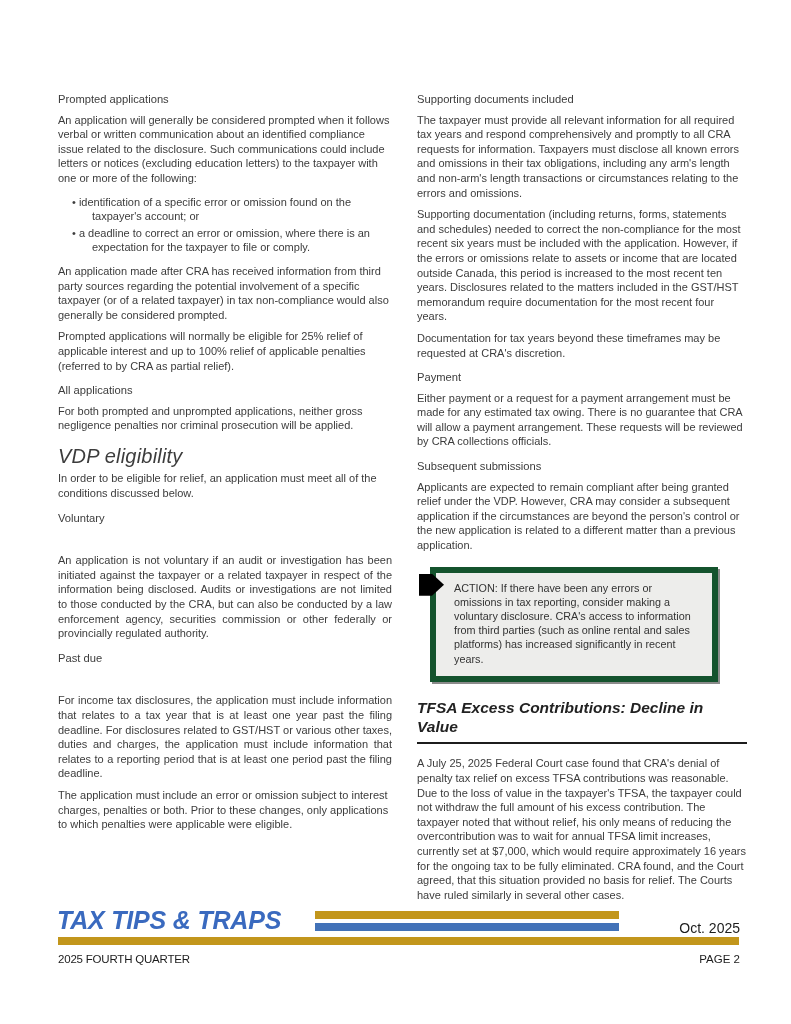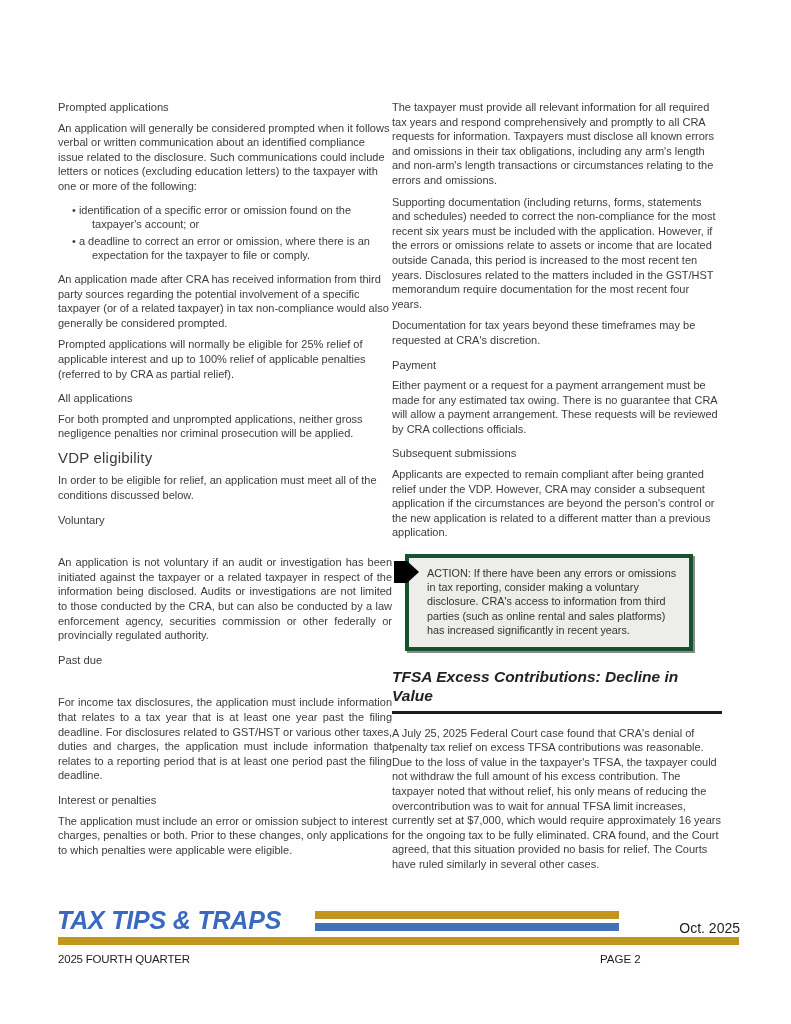--- a/index.html
+++ b/index.html
@@ -8,58 +8,58 @@
     --logo-blue:#3A6ABF;
     --text:#3c3c3c;
     --action-bg:#EDEDEB;
   }
   html,body{margin:0;padding:0;}
   body{
     width:791px;height:1024px;background:#ffffff;overflow:hidden;
     font-family:"Liberation Sans", sans-serif;color:var(--text);
   }
   .page{position:relative;width:791px;height:1024px;background:#ffffff;}
-  .content{position:absolute;left:58px;top:100px;display:flex;}
+  .content{position:absolute;left:58px;top:92px;display:flex;gap:25px;}
   .col{font-size:11px;line-height:14.6px;}
   .col-left{width:334px;}
   .col-right{width:330px;}
   .col p{margin:0 0 7px 0;}
   .col p.justify{text-align:justify;margin-top:28px;}
   .subhead{font-size:11.2px;font-weight:400;margin:10px 0 6px 0;color:var(--text);}
   .col > :first-child{margin-top:0;}
-  .section-heading{font-size:15px;font-weight:400;letter-spacing:.2px;margin:10px 0 8px 0;color:var(--text);}
+  .section-heading{font-size:20px;font-weight:400;letter-spacing:.2px;margin:16px 0 8px 0;color:var(--text);font-style:italic;}
   .bullets{list-style:none;margin:9px 0 9px 14px;padding:0;}
   .bullets li{padding-left:20px;text-indent:-20px;margin:0 0 2px 0;}
   .bullets li::before{content:"\2022  ";}
   .action-wrap{position:relative;margin:14px 0 10px 13px;}
   .action-arrow{
     position:absolute;left:-11px;top:7px;width:25px;height:22px;background:#000;
     clip-path:polygon(0 0,52% 0,100% 50%,52% 100%,0 100%);
   }
   .action-box{
-    background:var(--action-bg);border:4px solid #14532d;
+    background:var(--action-bg);border:6px solid #14532d;
     box-shadow:2px 2px 0 rgba(110,110,110,.8);
     width:288px;box-sizing:border-box;padding:8px 12px 10px 18px;
     font-size:10.8px;line-height:14.2px;color:#333;
   }
   .article-head{margin:16px 0 12px 0;}
   .article-title{font-size:15.5px;font-style:italic;font-weight:700;line-height:19px;margin:0 0 6px 0;color:#222;}
   .article-rule{height:2.5px;background:#1c1c1c;width:100%;}
   
   .footer-logo{
     position:absolute;left:57px;top:906px;font-size:25px;font-weight:700;font-style:italic;
     color:var(--logo-blue);letter-spacing:-0.2px;white-space:nowrap;
   }
   .bar{position:absolute;}
   .bar-gold-short{left:315px;top:911px;width:304px;height:8px;background:var(--gold);}
   .bar-blue{left:315px;top:923px;width:304px;height:8px;background:var(--bar-blue);}
   .footer-issue{position:absolute;left:640px;top:920px;width:100px;text-align:right;font-size:14px;color:#1c1c1c;}
   .bar-gold-full{left:58px;top:937px;width:681px;height:8px;background:var(--gold);}
   .footer-edition{position:absolute;left:58px;top:953px;font-size:11.5px;letter-spacing:-0.2px;color:#1c1c1c;}
-  .footer-page{position:absolute;left:600px;top:953px;width:140px;text-align:left;font-size:11.5px;color:#1c1c1c;}
+  .footer-page{position:absolute;left:600px;top:953px;width:140px;text-align:right;font-size:11.5px;color:#1c1c1c;}
 </style>
 </head>
 <body>
 
 <div class="page">
   <div class="content">
     <div class="col col-left" id="col-left">
         <h3 class="subhead">Prompted applications</h3>
         <p>An application will generally be considered prompted when it follows verbal or written communication about an identified compliance issue related to the disclosure. Such communications could include letters or notices (excluding education letters) to the taxpayer with one or more of the following:</p>
         <ul class="bullets">
@@ -69,24 +69,24 @@
         <p>An application made after CRA has received information from third party sources regarding the potential involvement of a specific taxpayer (or of a related taxpayer) in tax non-compliance would also generally be considered prompted.</p>
         <p>Prompted applications will normally be eligible for 25% relief of applicable interest and up to 100% relief of applicable penalties (referred to by CRA as partial relief).</p>
         <h3 class="subhead">All applications</h3>
         <p>For both prompted and unprompted applications, neither gross negligence penalties nor criminal prosecution will be applied.</p>
         <h2 class="section-heading">VDP eligibility</h2>
         <p>In order to be eligible for relief, an application must meet all of the conditions discussed below.</p>
         <h3 class="subhead">Voluntary</h3>
         <p class="justify">An application is not voluntary if an audit or investigation has been initiated against the taxpayer or a related taxpayer in respect of the information being disclosed. Audits or investigations are not limited to those conducted by the CRA, but can also be conducted by a law enforcement agency, securities commission or other federally or provincially regulated authority.</p>
         <h3 class="subhead">Past due</h3>
         <p class="justify">For income tax disclosures, the application must include information that relates to a tax year that is at least one year past the filing deadline. For disclosures related to GST/HST or various other taxes, duties and charges, the application must include information that relates to a reporting period that is at least one period past the filing deadline.</p>
-        <h3 class="subhead">Interest or penalties</h3>
         <p>The application must include an error or omission subject to interest charges, penalties or both. Prior to these changes, only applications to which penalties were applicable were eligible.</p>
       </div>
     <div class="col col-right" id="col-right">
+        <h3 class="subhead">Supporting documents included</h3>
         <p>The taxpayer must provide all relevant information for all required tax years and respond comprehensively and promptly to all CRA requests for information. Taxpayers must disclose all known errors and omissions in their tax obligations, including any arm's length and non-arm's length transactions or circumstances relating to the errors and omissions.</p>
         <p>Supporting documentation (including returns, forms, statements and schedules) needed to correct the non-compliance for the most recent six years must be included with the application. However, if the errors or omissions relate to assets or income that are located outside Canada, this period is increased to the most recent ten years. Disclosures related to the matters included in the GST/HST memorandum require documentation for the most recent four years.</p>
         <p>Documentation for tax years beyond these timeframes may be requested at CRA's discretion.</p>
         <h3 class="subhead">Payment</h3>
         <p>Either payment or a request for a payment arrangement must be made for any estimated tax owing. There is no guarantee that CRA will allow a payment arrangement. These requests will be reviewed by CRA collections officials.</p>
         <h3 class="subhead">Subsequent submissions</h3>
         <p>Applicants are expected to remain compliant after being granted relief under the VDP. However, CRA may consider a subsequent application if the circumstances are beyond the person's control or the new application is related to a different matter than a previous application.</p>
         <div class="action-wrap">
           <span class="action-arrow"></span>
           <div class="action-box"><span>ACTION: If there have been any errors or omissions in tax reporting, consider making a voluntary disclosure. CRA's access to information from third parties (such as online rental and sales platforms) has increased significantly in recent years.</span></div>

